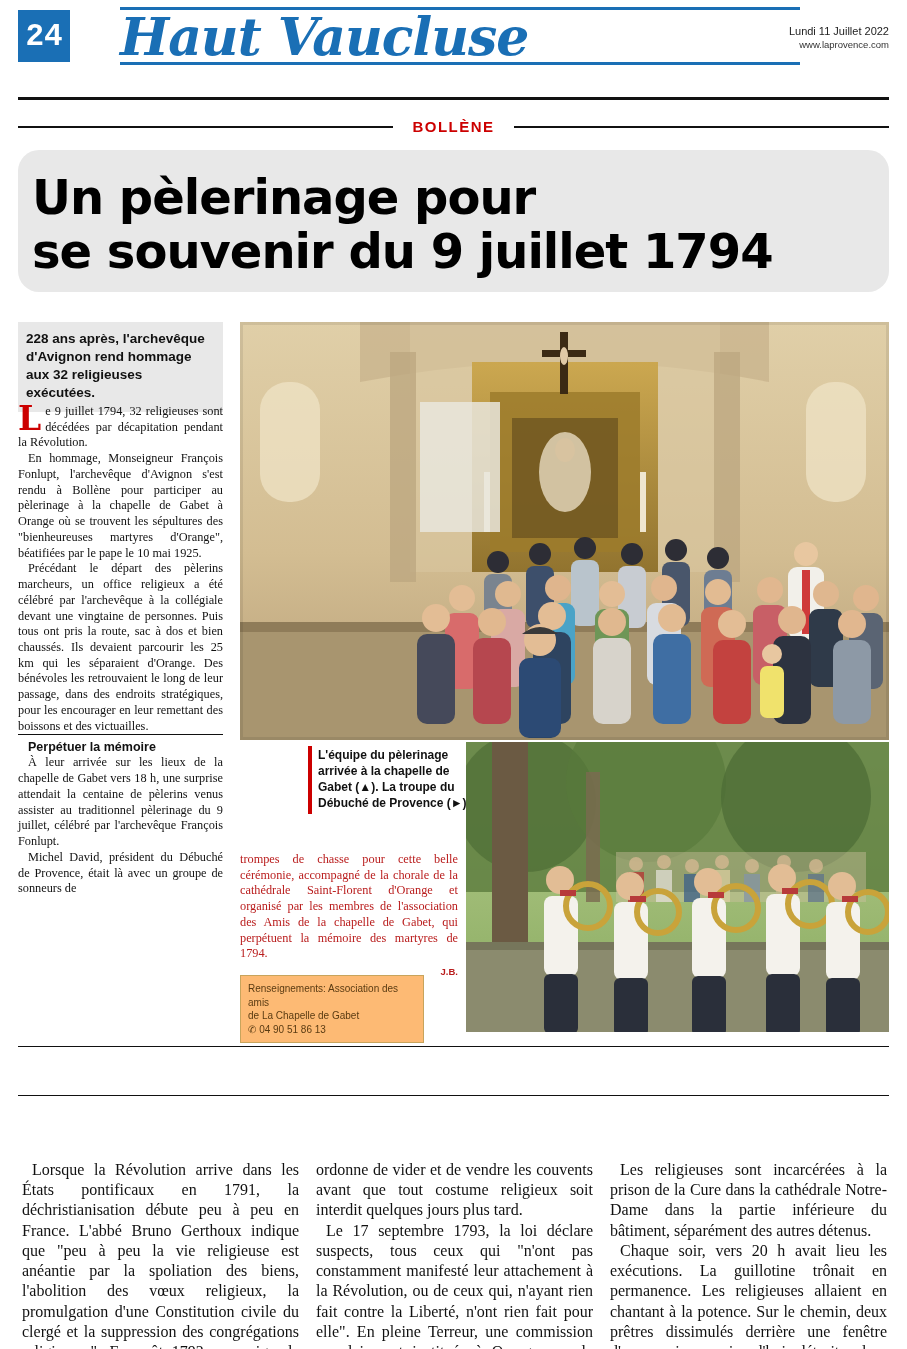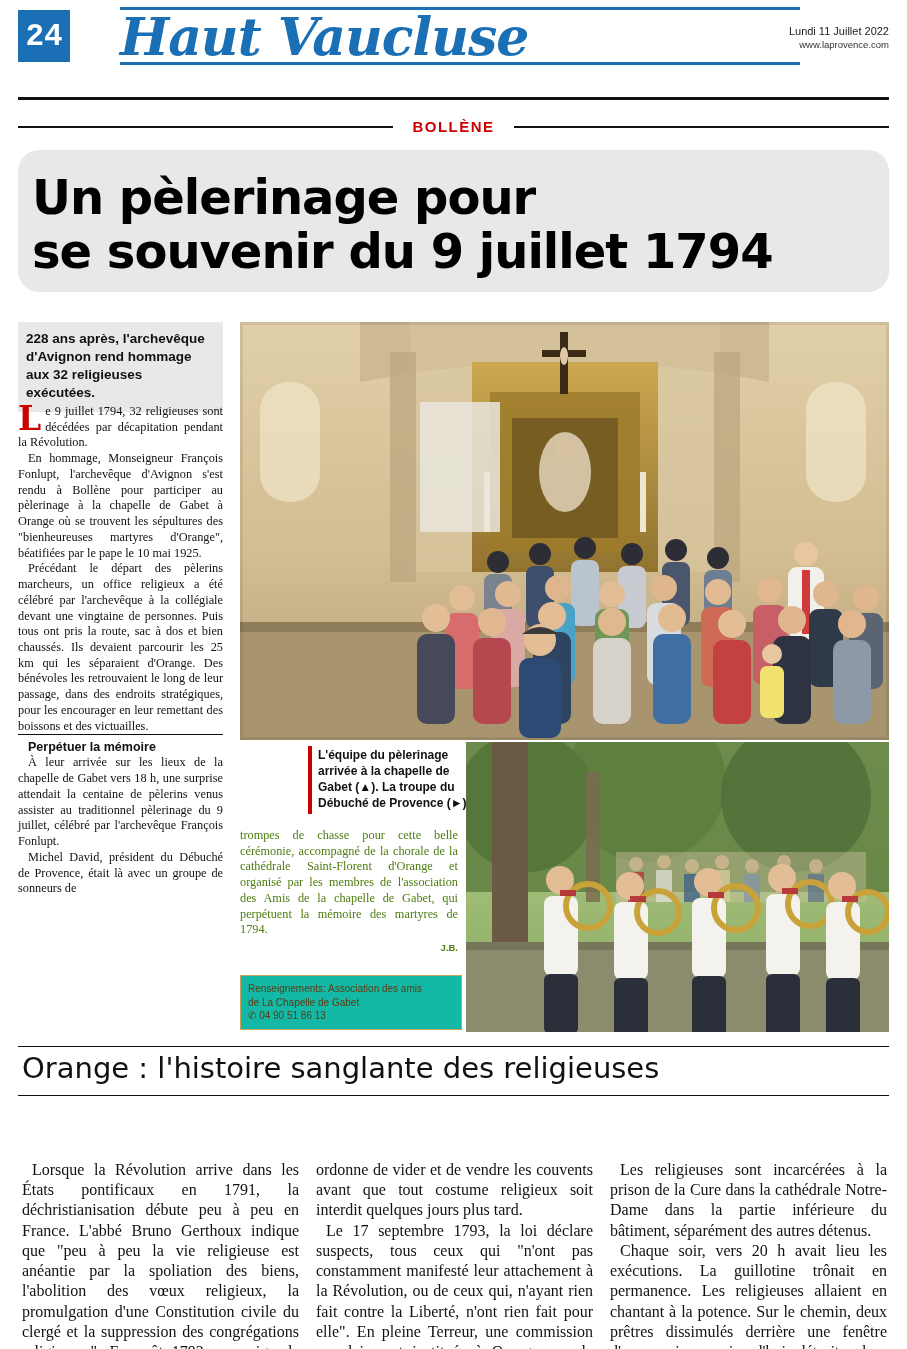--- a/index.html
+++ b/index.html
@@ -115,30 +115,30 @@
   .caption-box {
     position:absolute; left:276px; top:746px; width:182px;
     border-left:4px solid #cc0000;
     padding:2px 4px 2px 6px; box-sizing:border-box;
     font-family:"Liberation Sans", sans-serif;
     font-size:12px; line-height:1.33; font-weight:bold; color:#111;margin-left:32px;
   }
 
   
   .col-mid {
-    position:absolute; left:240px; top:828px; width:218px;
-    font-size:12.3px; line-height:1.28; text-align:justify; color:#4d7c0f;
+    position:absolute; left:240px; top:852px; width:218px;
+    font-size:12.3px; line-height:1.28; text-align:justify; color:#b91c1c;
   }
   .signature {
     text-align:right; font-family:"Liberation Sans", sans-serif;
     font-weight:bold; font-size:9.5px; margin-top:4px;
   }
   .infobox {
-    position:absolute; left:240px; top:975px; width:222px;
-    background:#14b8a6; border:1px solid #c8a45c;
+    position:absolute; left:240px; top:975px; width:184px;
+    background:#fdba74; border:1px solid #c8a45c;
     padding:6px 7px; box-sizing:border-box;
     font-family:"Liberation Sans", sans-serif;
     font-size:10px; line-height:1.35; color:#5a3b12;
   }
 
   
   .hr-thin { position:absolute; left:18px; right:18px; top:1046px; height:1px; background:#111; }
   .headline2 {
     position:absolute; left:22px; top:1053px; width:860px;
     font-family:"DejaVu Sans", sans-serif;
@@ -399,21 +399,20 @@
     <div class="signature">J.B.</div>
   </div>
 
   <div class="infobox">
     <div>Renseignements: Association des amis</div>
     <div>de La Chapelle de Gabet</div>
     <div>✆ 04 90 51 86 13</div>
   </div>
 
   <div class="hr-thin"></div>
-  <div class="headline2">Orange : l'histoire sanglante des religieuses</div>
   <div class="hr-thin2"></div>
 
   <div class="art2col c1">
     <p class="first">Lorsque la Révolution arrive dans les États pontificaux en 1791, la déchristianisation débute peu à peu en France. L'abbé Bruno Gerthoux indique que "peu à peu la vie religieuse est anéantie par la spoliation des biens, l'abolition des vœux religieux, la promulgation d'une Constitution civile du clergé et la suppression des congrégations religieuses". En août 1792, on exige de tout citoyen de prêter le serment de "liberté-égalité". Chose inacceptable pour les catholiques, car il revient à entériner l'ordre des choses établi pendant la Révolution française.</p>
     <p>La même année, un décret d'expulsion</p>
   </div>
 
   <div class="art2col c2">
     <p class="first" style="text-indent:0;">ordonne de vider et de vendre les couvents avant que tout costume religieux soit interdit quelques jours plus tard.</p>
     <p>Le 17 septembre 1793, la loi déclare suspects, tous ceux qui "n'ont pas constamment manifesté leur attachement à la Révolution, ou de ceux qui, n'ayant rien fait contre la Liberté, n'ont rien fait pour elle". En pleine Terreur, une commission populaire est instituée à Orange, par le représentant du peuple Maignet. Ce tribunal révolutionnaire a alors le pouvoir de traquer "tous les ennemis de la Révolution" et notamment les membres du clergé.</p>

